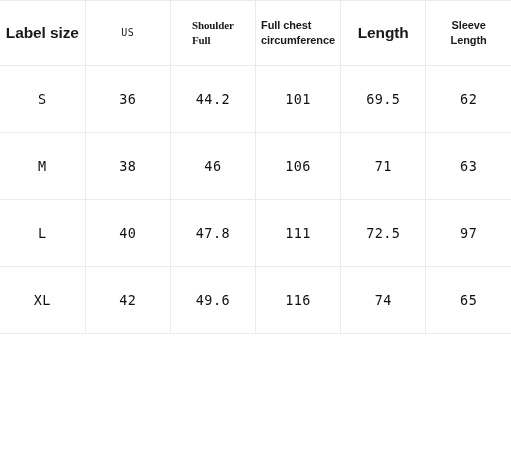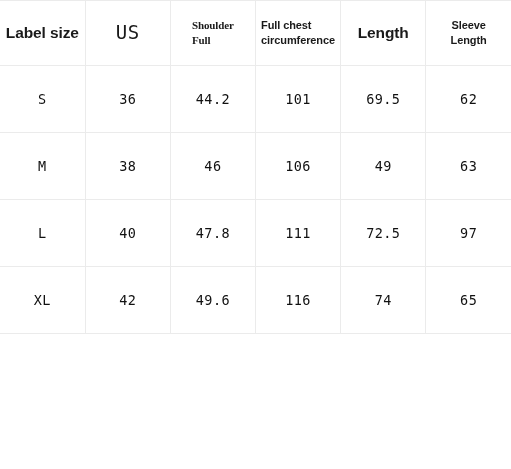--- a/index.html
+++ b/index.html
@@ -64,21 +64,21 @@
   .hdr-sm .l1, .hdr-sm .l2 { display: block; }
 
   
   .hdr-shoulder .inner { display: inline-block; text-align: left; font-family: Liberation Serif, serif; }
   .hdr-chest .inner    { display: inline-block; text-align: left; }
   .hdr-sleeve .inner   { display: inline-block; text-align: center; }
 
   
   .hdr-us {
     font-family: "DejaVu Sans Mono", "Liberation Mono", monospace;
-    font-size: 19px;
+    font-size: 10px;
     font-weight: normal;
     letter-spacing: 0.5px;
   }
 
   
   .data-row { height: 67px; }
 
   .cell {
     font-family: "DejaVu Sans Mono", "Liberation Mono", monospace;
     font-size: 13.5px;
@@ -146,21 +146,21 @@
         <td class="cell">44.2</td>
         <td class="cell">101</td>
         <td class="cell">69.5</td>
         <td class="cell">62</td>
       </tr>
       <tr class="data-row">
         <td class="cell">M</td>
         <td class="cell">38</td>
         <td class="cell">46</td>
         <td class="cell">106</td>
-        <td class="cell">49</td>
+        <td class="cell">71</td>
         <td class="cell">63</td>
       </tr>
       <tr class="data-row">
         <td class="cell">L</td>
         <td class="cell">40</td>
         <td class="cell">47.8</td>
         <td class="cell">111</td>
         <td class="cell">72.5</td>
         <td class="cell">97</td>
       </tr>

